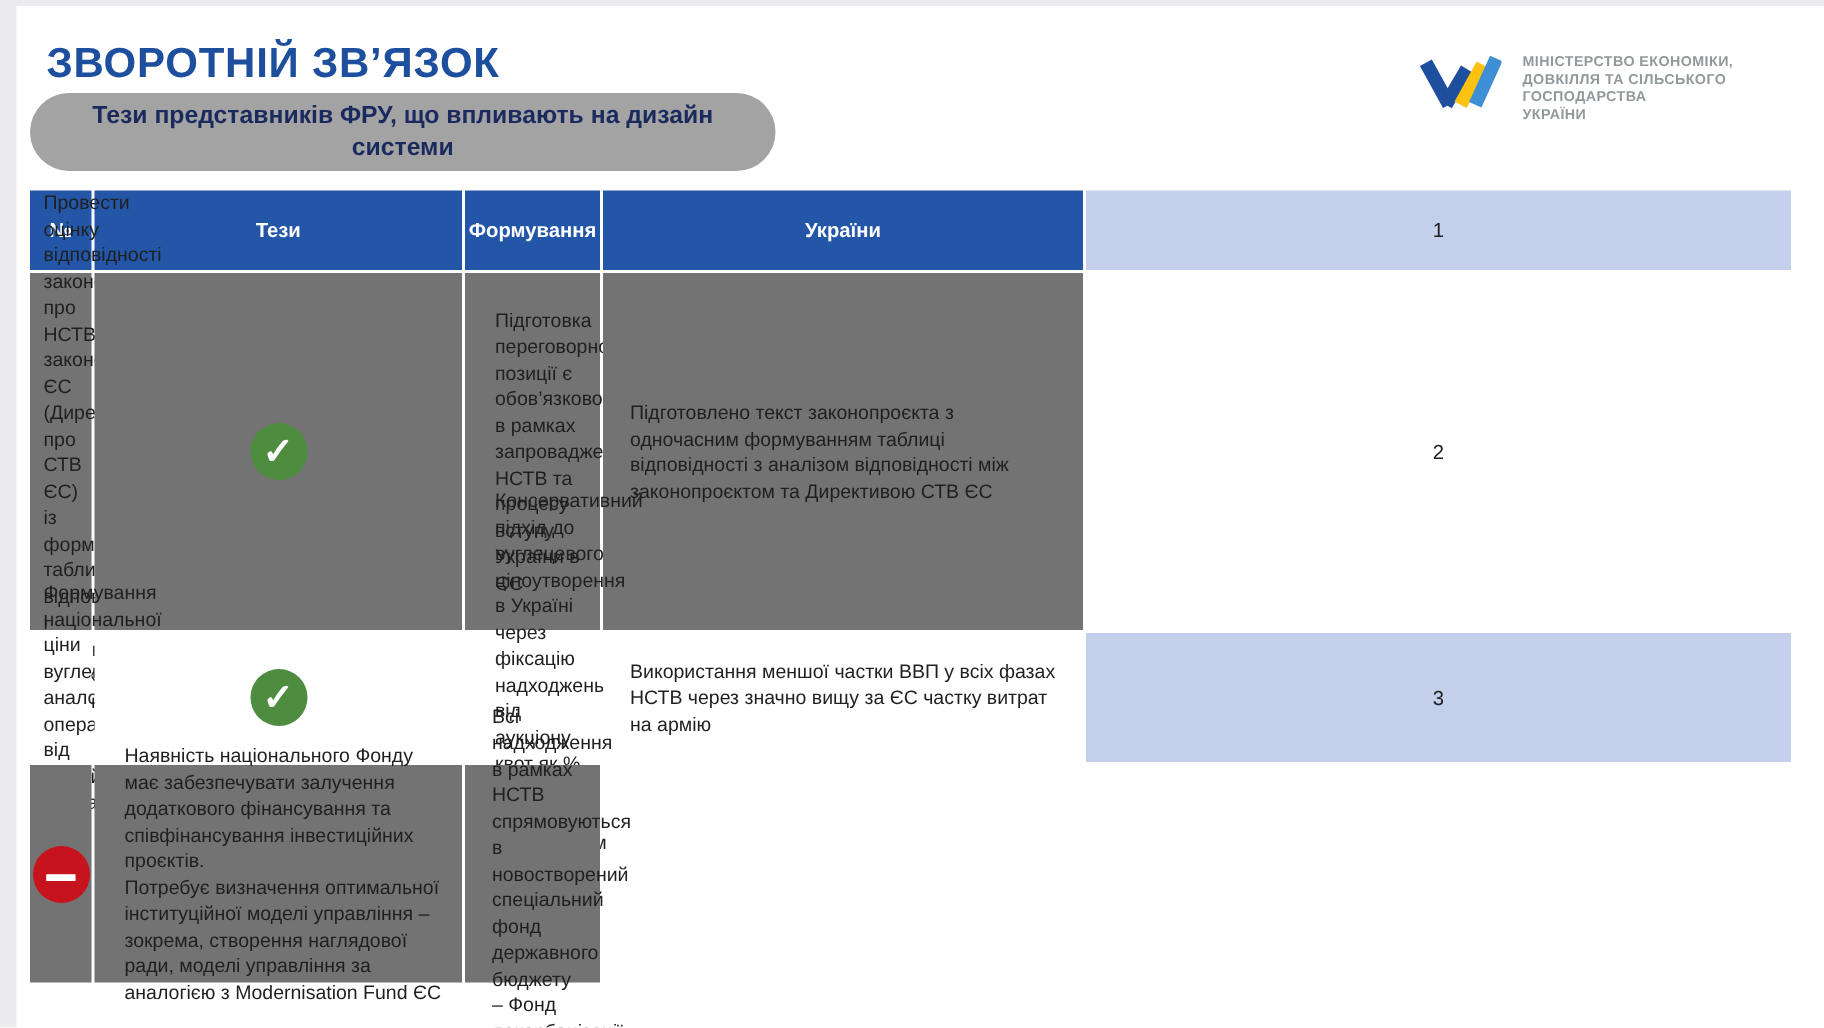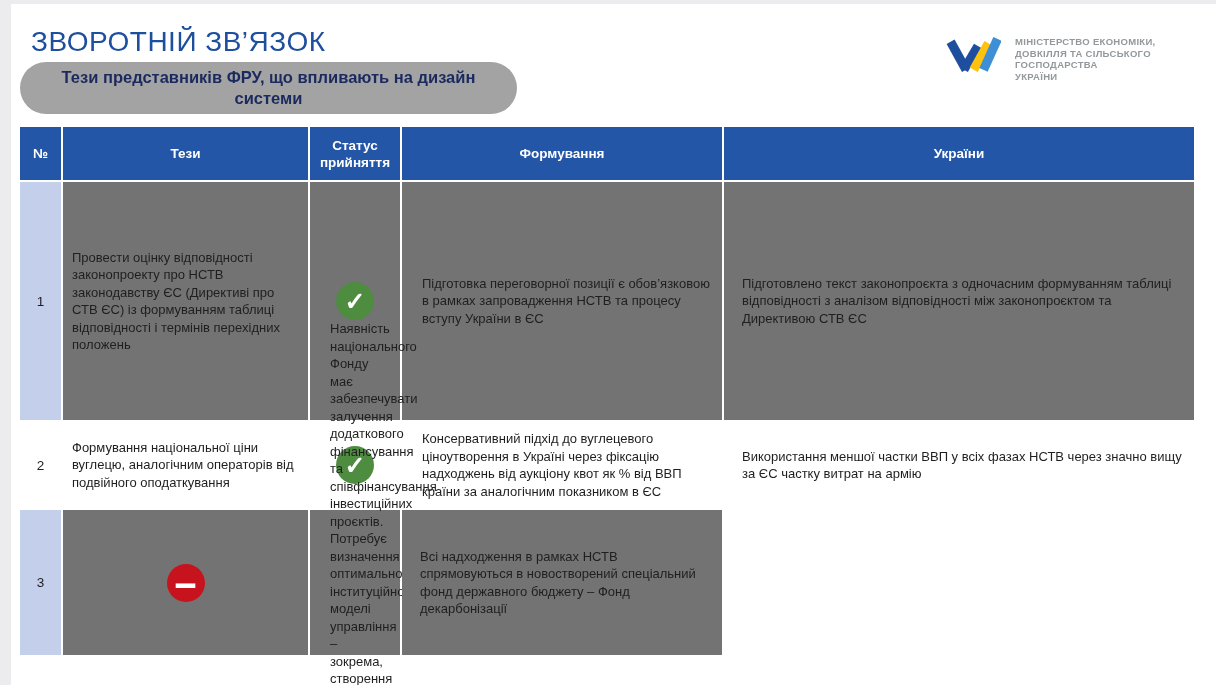--- a/index.html
+++ b/index.html
@@ -14,21 +14,21 @@
   .edge-left {
     position: absolute; left: 0; top: 0; width: 11px; height: 685px;
     background: #ececee;
   }
   .edge-top {
     position: absolute; left: 0; top: 0; width: 1216px; height: 4px;
     background: #ececee;
   }
   .slide-title {
     position: absolute; left: 31px; top: 26px;
-    font-size: 28px; font-weight: normal; letter-spacing: 0.5px;
+    font-size: 28px; font-weight: bold; letter-spacing: 0.5px;
     color: #1d4f9e;
   }
   .subtitle-badge {
     position: absolute; left: 20px; top: 62px; width: 497px; height: 52px;
     background: #a3a3a3; border-radius: 26px;
     display: flex; align-items: center; justify-content: center;
     text-align: center;
     font-size: 16.5px; font-weight: bold; color: #1b2a5e;
     line-height: 21px; padding: 0 30px;
   }
@@ -99,21 +99,20 @@
     <div>МІНІСТЕРСТВО ЕКОНОМІКИ,</div>
     <div>ДОВКІЛЛЯ ТА СІЛЬСЬКОГО ГОСПОДАРСТВА</div>
     <div>УКРАЇНИ</div>
   </div>
 </div>
 
 <div class="feedback-table">
 
   <div class="cell head">№</div>
   <div class="cell head">Тези</div>
-  <div class="cell head">Статус прийняття</div>
   <div class="cell head">Формування</div>
   <div class="cell head">України</div>
 
   <div class="cell numcell numcell-lav">1</div>
   <div class="cell row-lav thesis-cell">Провести оцінку відповідності законопроекту про НСТВ законодавству ЄС (Директиві про СТВ ЄС) із формуванням таблиці відповідності і термінів перехідних положень</div>
   <div class="cell row-lav status-cell">
     <div class="status-circle status-check">
       <span class="glyph">✓</span>
     </div>
   </div>

